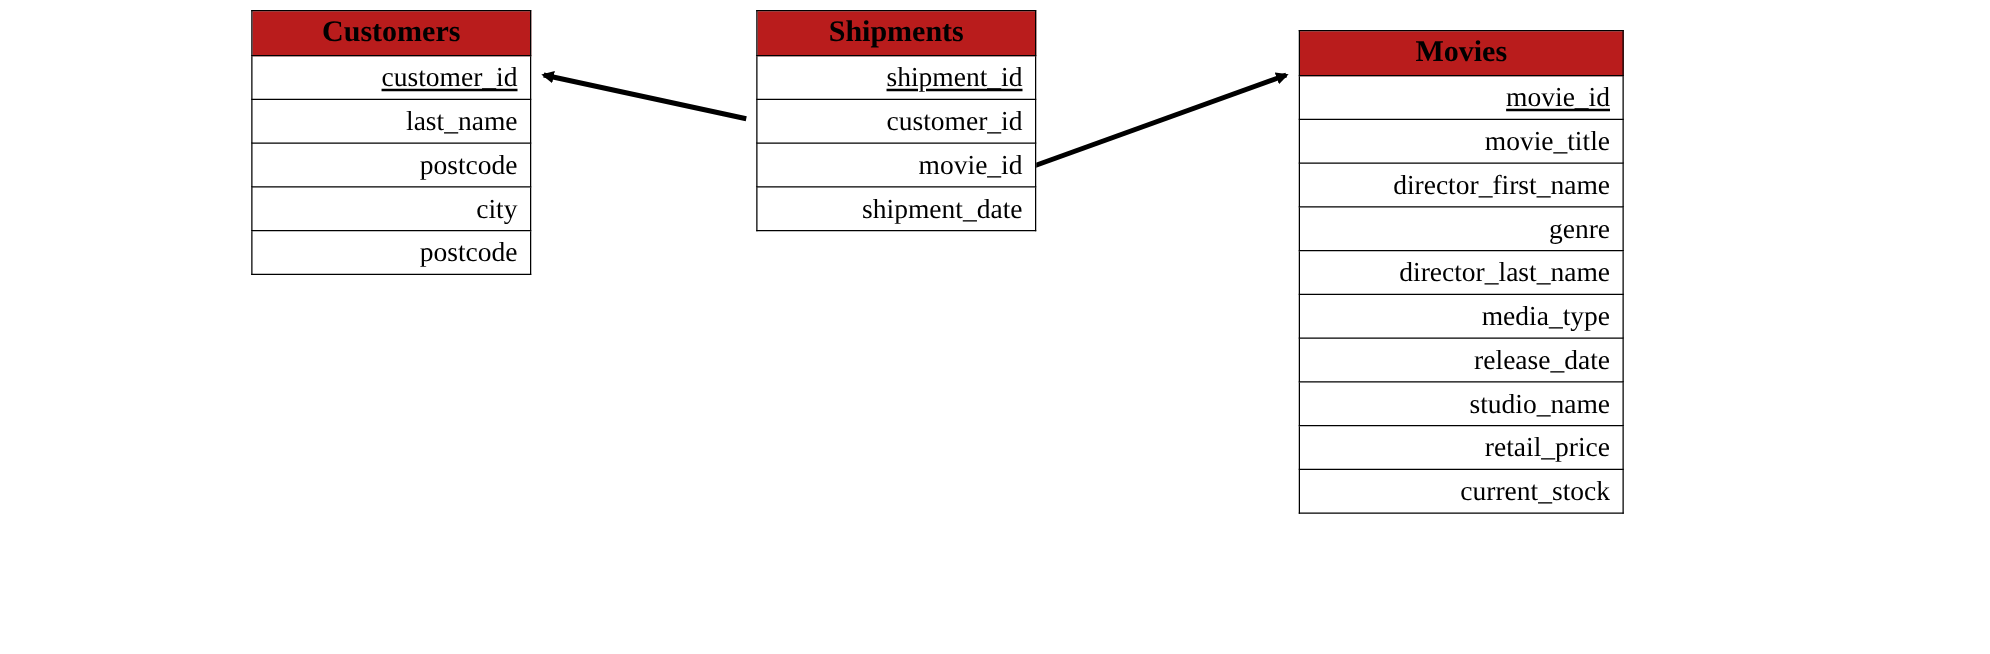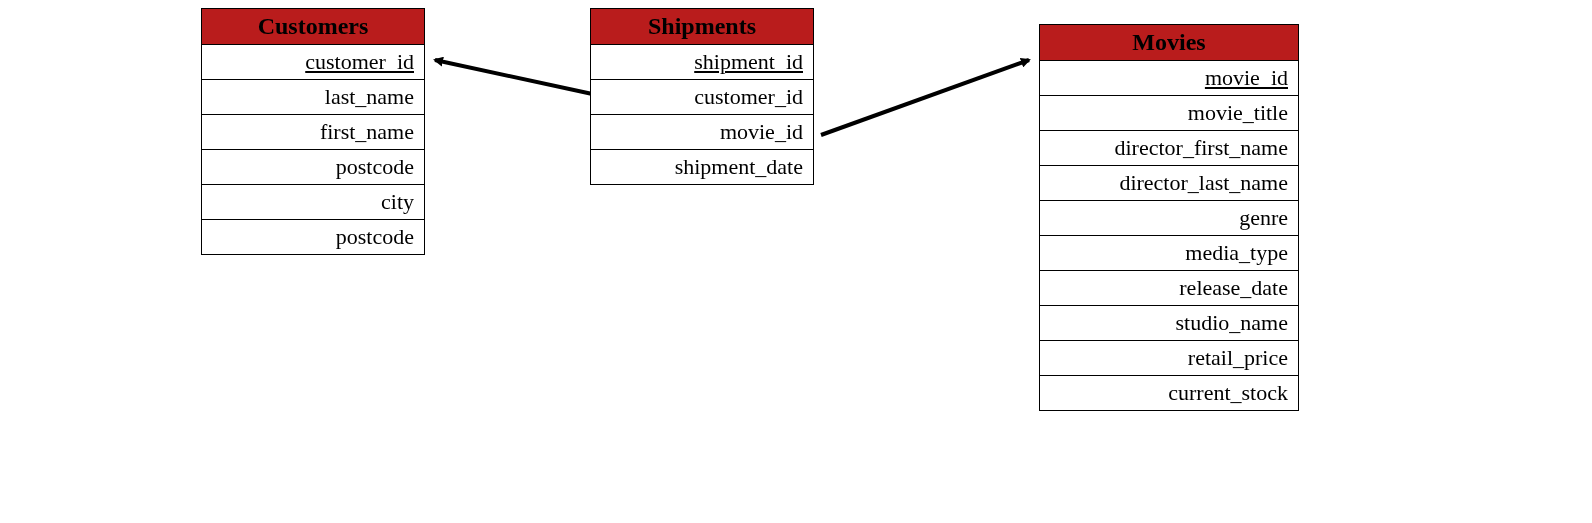--- a/index.html
+++ b/index.html
@@ -49,21 +49,21 @@
       text-align: center;
       font-size: 22px;
       font-family: Calibri, Arial, sans-serif;
     }
     #table-customers {
       left: 201px;
       top: 8px;
       width: 224px;
     }
     #table-shipments {
-      left: 590px;
+      left: 605px;
       top: 8px;
       width: 224px;
       padding-left: 12px;
     }
     #table-movies {
       left: 1039px;
       top: 24px;
       width: 260px;
     }
     .arrow-svg {
@@ -97,23 +97,20 @@
       <tr>
           <th>Customers</th>
         </tr>
     </thead>
     <tbody>
       <tr>
           <td><span class="pk">customer_id</span></td>
         </tr>
       <tr>
           <td>last_name</td>
-        </tr>
-      <tr>
-          <td>first_name</td>
         </tr>
       <tr>
           <td>postcode</td>
         </tr>
       <tr>
           <td>city</td>
         </tr>
       <tr>
           <td>postcode</td>
         </tr>
@@ -152,24 +149,24 @@
       <tr>
           <td><span class="pk">movie_id</span></td>
         </tr>
       <tr>
           <td>movie_title</td>
         </tr>
       <tr>
           <td>director_first_name</td>
         </tr>
       <tr>
-          <td>director_last_name</td>
+          <td>genre</td>
         </tr>
       <tr>
-          <td>genre</td>
+          <td>director_last_name</td>
         </tr>
       <tr>
           <td>media_type</td>
         </tr>
       <tr>
           <td>release_date</td>
         </tr>
       <tr>
           <td>studio_name</td>
         </tr>

